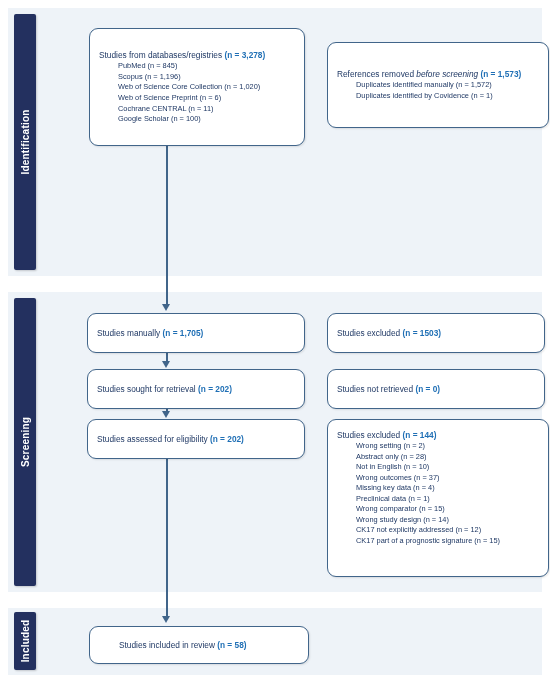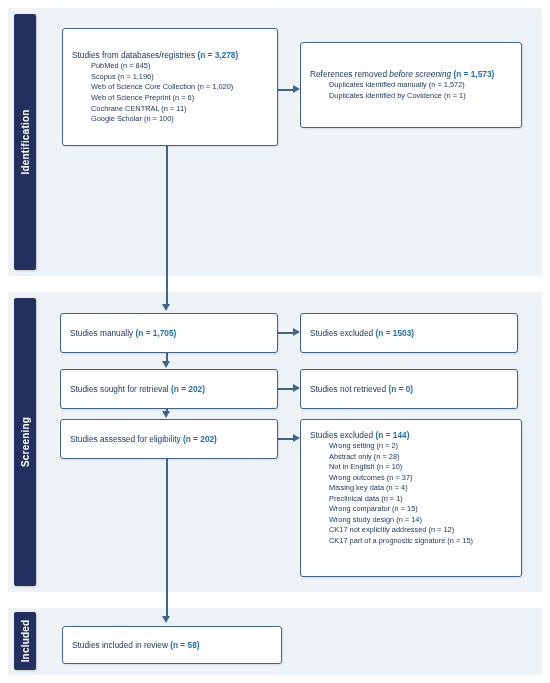--- a/index.html
+++ b/index.html
@@ -58,25 +58,26 @@
     font-weight: bold;
     letter-spacing: 0.2px;
     font-family: "Liberation Sans", sans-serif;
   }
 
   
   .box {
     position: absolute;
     background: #ffffff;
     border: 1.2px solid #41658a;
-    border-radius: 3px;
+    border-radius: 9px;
     box-sizing: border-box;
     display: flex;
     align-items: center;
     box-shadow: 1px 1px 2px rgba(0,0,0,0.10);
+    margin-left: 27px;
   }
   .box-inner {
     padding: 0 9px;
     width: 100%;
   }
 
   .line-main {
     font-size: 8.3px;
     color: #1f3864;
     line-height: 1.45;
@@ -97,21 +98,21 @@
 
   
   #box-databases      { left: 62px;  top: 28px;  width: 216px; height: 118px; }
   #box-removed        { left: 300px; top: 42px;  width: 222px; height: 86px;  }
   #box-screened       { left: 60px;  top: 313px; width: 218px; height: 40px;  }
   #box-excluded-1     { left: 300px; top: 313px; width: 218px; height: 40px;  }
   #box-retrieval      { left: 60px;  top: 369px; width: 218px; height: 40px; justify-content: center;  }
   #box-notretrieved   { left: 300px; top: 369px; width: 218px; height: 40px;  }
   #box-eligibility    { left: 60px;  top: 419px; width: 218px; height: 40px;  }
   #box-excluded-2     { left: 300px; top: 419px; width: 222px; height: 158px; align-items: flex-start; padding-top: 9px;}
-  #box-included       { left: 62px;  top: 626px; width: 220px; height: 38px;  }
+  #box-included       { left: 62px;  top: 626px; width: 220px; height: 38px; padding-left: 20px;  }
 
   
   .conn {
     position: absolute;
     background: #41658a;
   }
   .v-line { width: 1.6px; }
   .h-line { height: 1.6px; }
 
   .arrow-down {

